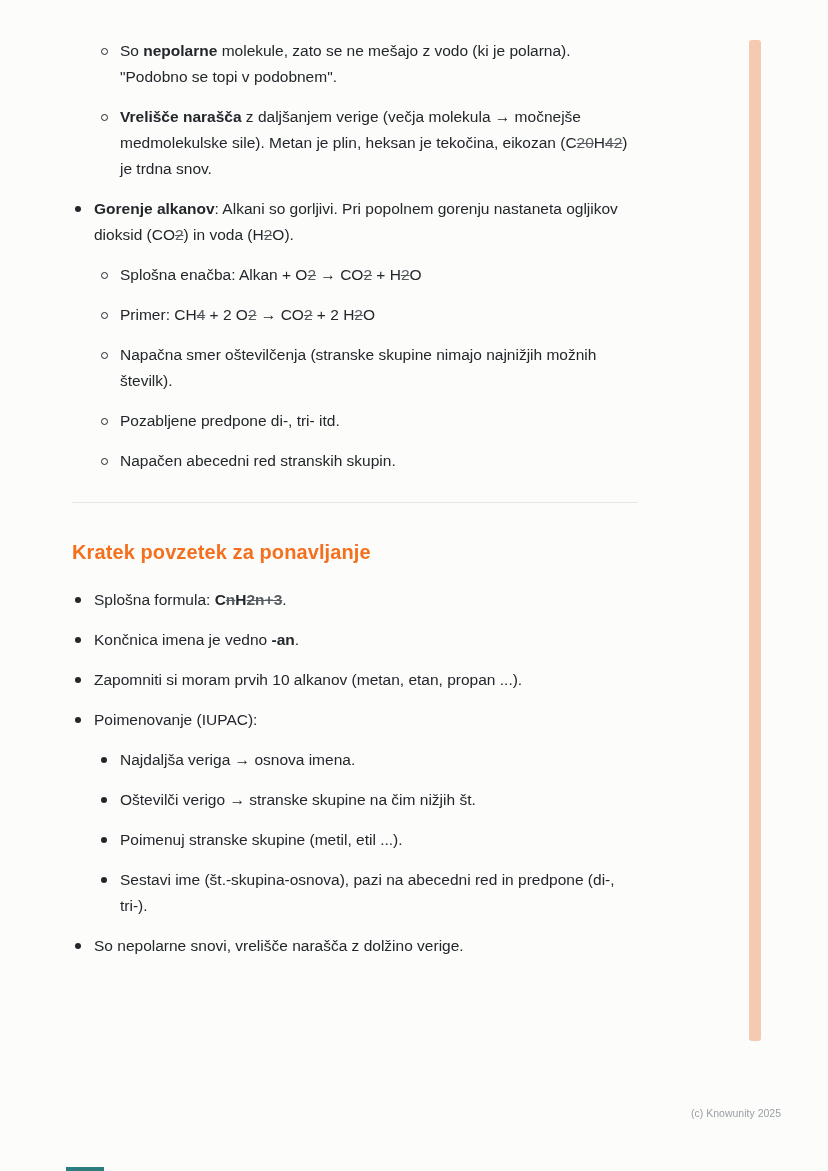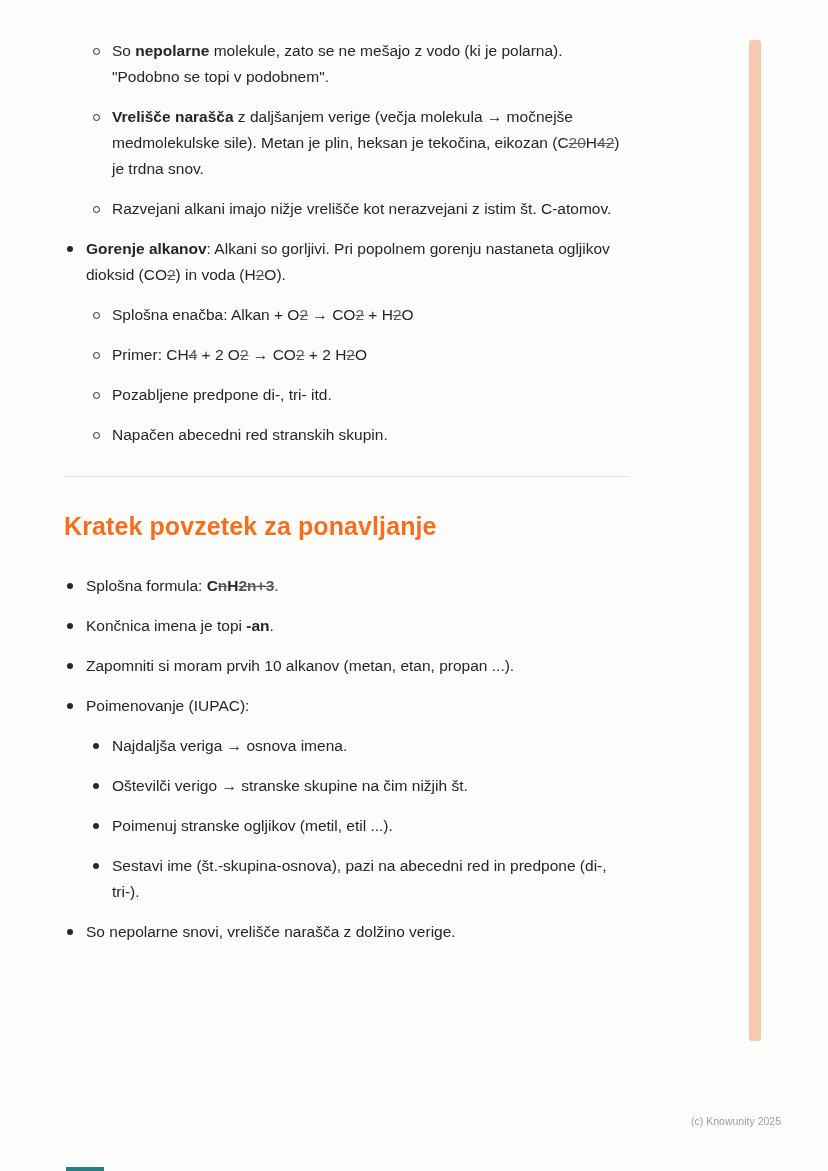--- a/index.html
+++ b/index.html
@@ -15,47 +15,47 @@
   html,body{margin:0;padding:0;}
   body{
     width:828px;height:1171px;
     background:var(--bg);
     font-family:"Liberation Sans","DejaVu Sans",sans-serif;
     color:var(--ink);
     position:relative;
     overflow:hidden;
   }
   .content{
-    position:absolute;left:64px;top:38px;width:566px;
+    position:absolute;left:72px;top:38px;width:566px;
     font-size:15.5px;line-height:26px;
   }
   ul.lst{list-style:none;margin:0;padding:0;}
   ul.lst.indent1{margin-left:26px;}
   ul.lst li{margin:0 0 14px 0;}
   .row{display:flex;align-items:flex-start;}
   .mk{flex:0 0 22px;position:relative;height:26px;}
   .mk::before{content:"";position:absolute;left:3px;top:10px;}
   ul.disc > li > .row > .mk::before{width:6px;height:6px;border-radius:50%;background:var(--ink);}
   ul.circle > li > .row > .mk::before{width:5px;height:5px;border-radius:50%;border:1.5px solid var(--ink);background:transparent;}
   ul.sub{margin:14px 0 0 26px;}
   .tx{flex:1 1 auto;min-width:0;}
   .b{font-weight:700;}
   .st{text-decoration:line-through;color:var(--strike);}
   hr.divider{border:none;border-top:1px solid var(--rule);margin:28px 0 0 0;}
   h2.heading{
     color:var(--accent);
-    font-size:25px;line-height:30px;font-weight:800;
-    margin:34px 0 32px 0;letter-spacing:.1px;
+    font-size:20px;line-height:30px;font-weight:800;
+    margin:34px 0 20px 0;letter-spacing:.1px;
   }
   .side-accent{
     position:absolute;left:749px;top:40px;width:12px;height:1001px;
     background:var(--bar);border-radius:3px;
   }
   .footer{
-    position:absolute;right:47px;bottom:44px;
+    position:absolute;right:47px;bottom:52px;
     font-size:10.5px;line-height:12px;color:var(--muted);
   }
   .peek{
     position:absolute;left:66px;bottom:0;width:38px;height:4px;background:var(--peek);
   }
 </style>
 </head>
 <body>
 
 <div class="page">
@@ -64,26 +64,20 @@
         <li>
           <div class="row">
             <span class="mk"></span>
             <span class="tx"><span>So </span><span class="b">nepolarne</span><span> molekule, zato se ne mešajo z vodo (ki je polarna). "Podobno se topi v podobnem".</span></span>
           </div>
         </li>
         <li>
           <div class="row">
             <span class="mk"></span>
             <span class="tx"><span class="b">Vrelišče narašča</span><span> z daljšanjem verige (večja molekula → močnejše medmolekulske sile). Metan je plin, heksan je tekočina, eikozan (C</span><span class="st">20</span><span>H</span><span class="st">42</span><span>) je trdna snov.</span></span>
-          </div>
-        </li>
-        <li>
-          <div class="row">
-            <span class="mk"></span>
-            <span class="tx"><span>Razvejani alkani imajo nižje vrelišče kot nerazvejani z istim št. C-atomov.</span></span>
           </div>
         </li>
       </ul>
       <ul class="lst disc">
         <li>
           <div class="row">
             <span class="mk"></span>
             <span class="tx"><span class="b">Gorenje alkanov</span><span>: Alkani so gorljivi. Pri popolnem gorenju nastaneta ogljikov dioksid (CO</span><span class="st">2</span><span>) in voda (H</span><span class="st">2</span><span>O).</span></span>
           </div>
           <ul class="lst circle sub">
@@ -99,20 +93,26 @@
                 <span class="tx"><span>Primer: CH</span><span class="st">4</span><span> + 2 O</span><span class="st">2</span><span> → CO</span><span class="st">2</span><span> + 2 H</span><span class="st">2</span><span>O</span></span>
               </div>
             </li>
           </ul>
         </li>
         <li>
           <ul class="lst circle sub">
             <li>
               <div class="row">
                 <span class="mk"></span>
+                <span class="tx"><span>Napačna smer oštevilčenja (stranske skupine nimajo najnižjih možnih številk).</span></span>
+              </div>
+            </li>
+            <li>
+              <div class="row">
+                <span class="mk"></span>
                 <span class="tx"><span>Pozabljene predpone di-, tri- itd.</span></span>
               </div>
             </li>
             <li>
               <div class="row">
                 <span class="mk"></span>
                 <span class="tx"><span>Napačen abecedni red stranskih skupin.</span></span>
               </div>
             </li>
           </ul>
@@ -123,21 +123,21 @@
       <ul class="lst disc">
         <li>
           <div class="row">
             <span class="mk"></span>
             <span class="tx"><span>Splošna formula: </span><span class="b">C</span><span class="b st">n</span><span class="b">H</span><span class="b st">2n+3</span><span>.</span></span>
           </div>
         </li>
         <li>
           <div class="row">
             <span class="mk"></span>
-            <span class="tx"><span>Končnica imena je topi </span><span class="b">-an</span><span>.</span></span>
+            <span class="tx"><span>Končnica imena je vedno </span><span class="b">-an</span><span>.</span></span>
           </div>
         </li>
         <li>
           <div class="row">
             <span class="mk"></span>
             <span class="tx"><span>Zapomniti si moram prvih 10 alkanov (metan, etan, propan ...).</span></span>
           </div>
         </li>
         <li>
           <div class="row">
@@ -153,21 +153,21 @@
             </li>
             <li>
               <div class="row">
                 <span class="mk"></span>
                 <span class="tx"><span>Oštevilči verigo → stranske skupine na čim nižjih št.</span></span>
               </div>
             </li>
             <li>
               <div class="row">
                 <span class="mk"></span>
-                <span class="tx"><span>Poimenuj stranske ogljikov (metil, etil ...).</span></span>
+                <span class="tx"><span>Poimenuj stranske skupine (metil, etil ...).</span></span>
               </div>
             </li>
             <li>
               <div class="row">
                 <span class="mk"></span>
                 <span class="tx"><span>Sestavi ime (št.-skupina-osnova), pazi na abecedni red in predpone (di-, tri-).</span></span>
               </div>
             </li>
           </ul>
         </li>

